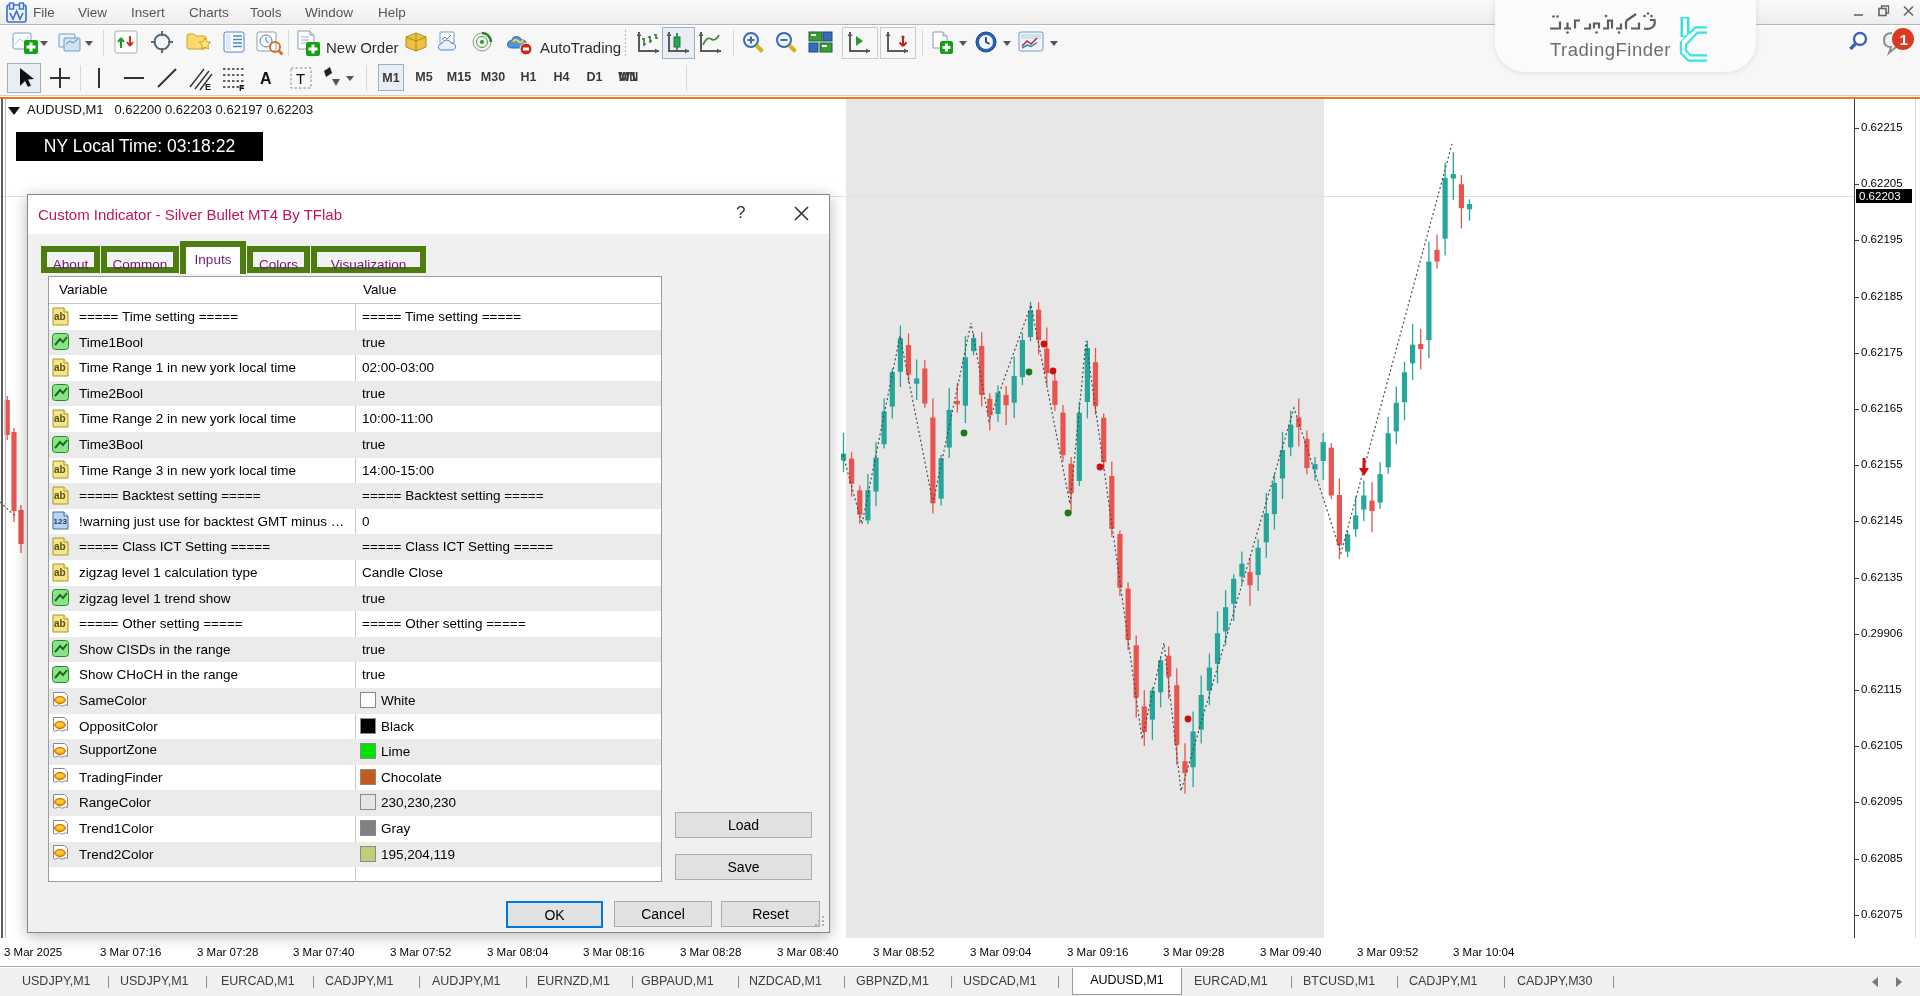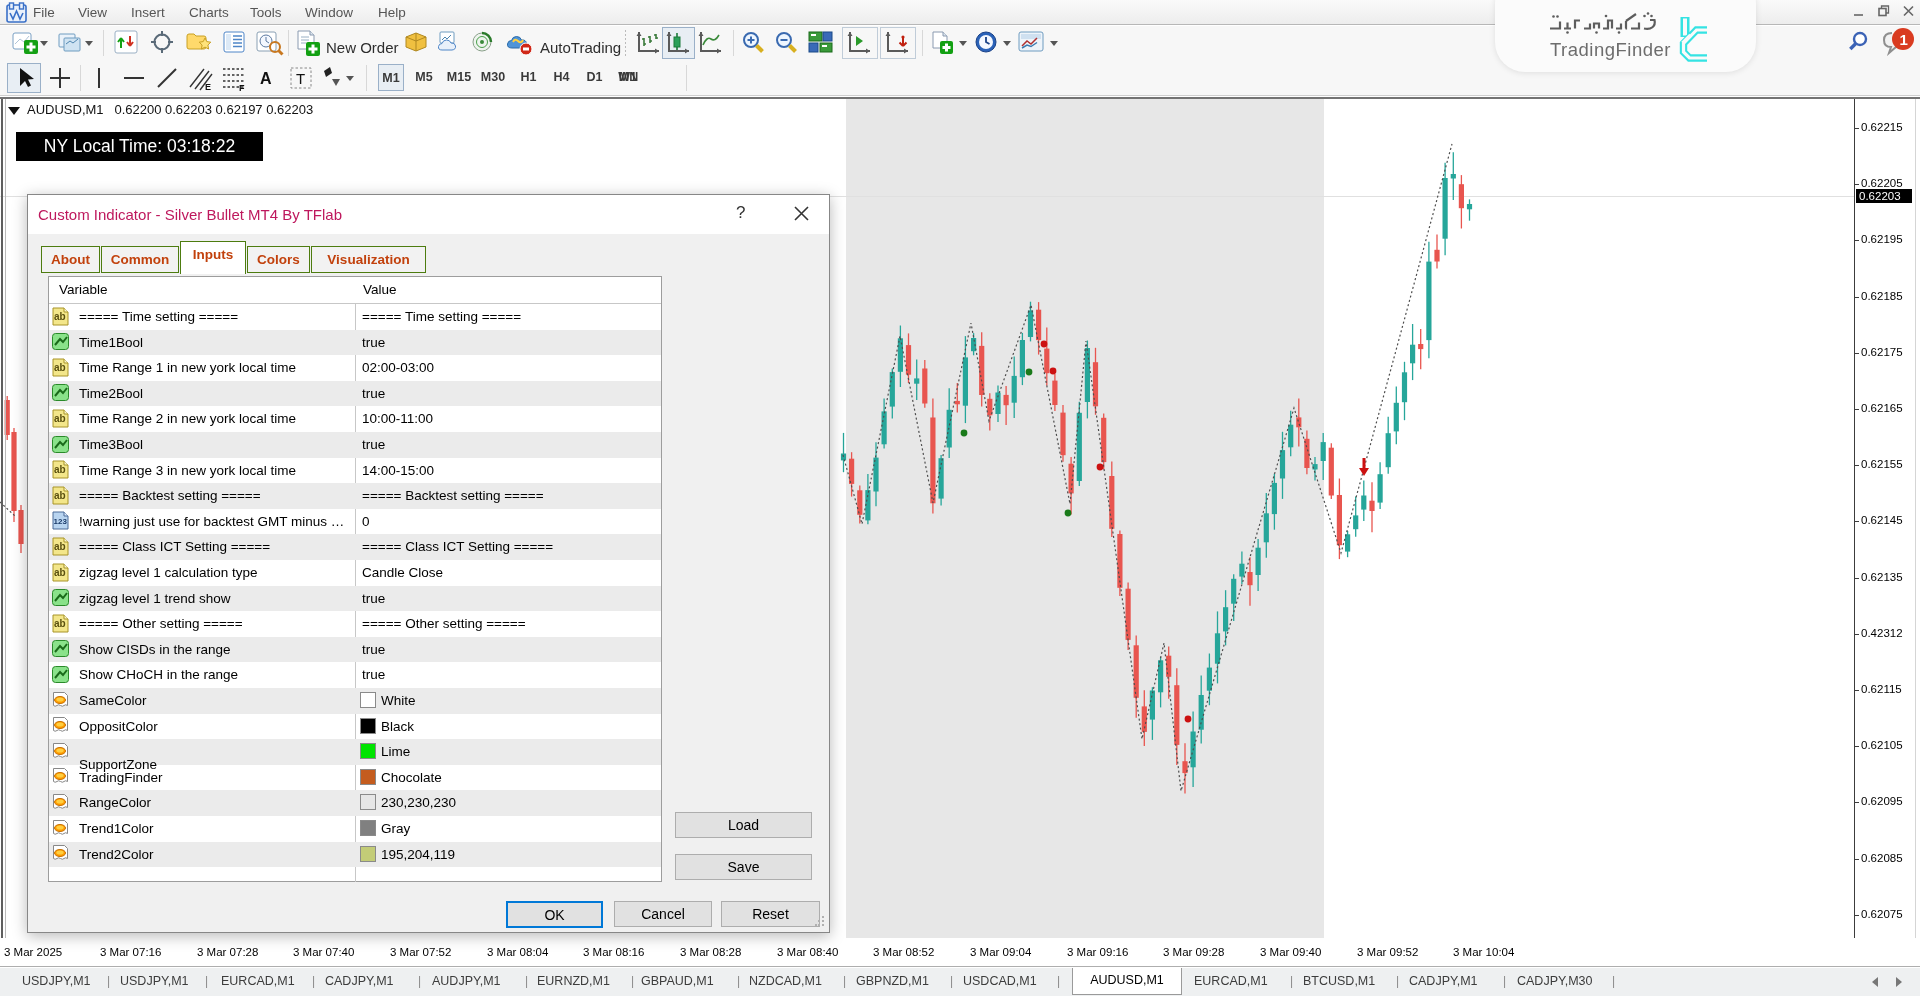--- a/index.html
+++ b/index.html
@@ -3,41 +3,41 @@
 *{margin:0;padding:0;box-sizing:border-box;}
 html,body{width:1920px;height:996px;overflow:hidden;background:#fff;
   font-family:"Liberation Sans",sans-serif;-webkit-font-smoothing:antialiased;}
 .abs{position:absolute;}
 #menubar{left:0;top:0;width:1920px;height:25px;background:linear-gradient(#fafafa,#ededed);border-bottom:1px solid #b7b7b7;}
 .menuitem{position:absolute;top:5px;font-size:13.5px;color:#555;}
 #tb1{left:0;top:26px;width:1920px;height:35px;background:#f7f7f7;}
 #tb2{left:0;top:61px;width:1920px;height:35px;background:#f7f7f7;border-bottom:1px solid #cfcfcf;}
 .sep{position:absolute;top:4px;width:1px;height:26px;background:#d8d8d8;}
 .tfbtn{position:absolute;top:3px;height:27px;line-height:27px;text-align:center;font-size:12.5px;color:#3a3a3a;font-weight:bold;}
-#chartwin{left:0;top:97px;width:1920px;height:841px;background:#fff;border-top:2px solid #737373;}
+#chartwin{left:0;top:97px;width:1920px;height:841px;background:#fff;border-top:2px solid #f97316;}
 #grayrect{left:846px;top:0px;width:478px;height:839px;background:#e7e7e7;}
 #chartsvg{left:0;top:0;}
 #ctitle{left:27px;top:3px;font-size:13px;color:#111;}
 #nybox{left:16px;top:33px;width:247px;height:29px;background:#000;color:#fff;font-size:17.5px;line-height:29px;text-align:center;}
 #axisline{left:1854px;top:0;width:1px;height:839px;background:#3c3c3c;}
 .plabel{position:absolute;left:1861px;font-size:11.5px;color:#000;}
 .ptick{position:absolute;left:1855px;width:4px;height:1px;background:#3c3c3c;}
 #curprice{left:1856px;top:90px;width:56px;height:14px;background:#000;color:#fff;font-size:11.5px;line-height:15px;text-align:left;padding-left:3px;}
 #priceline{left:0;top:97px;width:1854px;height:1px;background:#e0e0e0;}
 #timeaxis{left:0;top:939px;width:1920px;height:28px;background:#fff;border-bottom:1px solid #aeaeae;}
 .tlabel{position:absolute;top:7px;font-size:11.5px;color:#000;}
 #tabbar{left:0;top:968px;width:1920px;height:28px;background:#eef0f1;}
 .tab{position:absolute;top:6px;font-size:12.5px;color:#3c3c3c;}
 .tabsep{position:absolute;top:6px;font-size:12px;color:#8a8a8a;}
 #activetab{left:1072px;top:0px;width:110px;height:27px;background:#fff;border:1px solid #9a9a9a;border-top:none;color:#000;font-size:12.5px;text-align:center;line-height:25px;}
 #dlg{left:27px;top:194px;width:803px;height:739px;background:#f0f0f0;border:1px solid #878787;box-shadow:0 3px 14px rgba(0,0,0,0.28);}
 #dlgtitle{left:0;top:0;width:100%;height:39px;background:#fff;}
 #dlgtitle span{position:absolute;left:10px;top:11px;font-size:15px;color:#be185d;}
 .dlgbtn{position:absolute;top:8px;font-size:17px;color:#333;}
-.tabitem{position:absolute;top:51px;height:27px;background:#f2f2f2;border:1px solid #4d7c0f;font-size:13.5px;color:#c2410c;text-align:center;line-height:25px;font-weight:bold;}
+.tabitem{position:absolute;top:51px;height:27px;background:#f2f2f2;border:6px solid #4d7c0f;font-size:13.5px;color:#701a75;text-align:center;line-height:25px;}
 #tabinputs{background:#fff;top:46px;height:33px;border-bottom:none;z-index:3;}
 #dtable{left:20px;top:81px;width:614px;height:606px;background:#fff;border:1px solid #9d9d9d;}
 .rowband{position:absolute;left:0px;width:612px;height:26px;background:#ebebeb;}
 .vline{position:absolute;left:306px;top:27px;width:1px;height:578px;background:#c7c7c7;}
 .hdr{position:absolute;top:5px;font-size:13.5px;color:#000;}
 .cellv{position:absolute;left:30px;width:274px;font-size:13.5px;color:#000;white-space:nowrap;overflow:hidden;text-overflow:ellipsis;}
 .cellval{position:absolute;left:313px;font-size:13.5px;color:#000;}
 .rowicon{position:absolute;left:3px;width:17px;height:19px;}
 .swatch{position:absolute;left:311px;width:16px;height:16px;border:1px solid #8a8a8a;}
 .swtext{position:absolute;left:332px;font-size:13.5px;color:#000;}
@@ -452,21 +452,21 @@
     <div class="plabel" style="top:247px">0.62175</div>
     <div class="ptick" style="top:254px"></div>
     <div class="plabel" style="top:303px">0.62165</div>
     <div class="ptick" style="top:310px"></div>
     <div class="plabel" style="top:359px">0.62155</div>
     <div class="ptick" style="top:366px"></div>
     <div class="plabel" style="top:415px">0.62145</div>
     <div class="ptick" style="top:422px"></div>
     <div class="plabel" style="top:472px">0.62135</div>
     <div class="ptick" style="top:479px"></div>
-    <div class="plabel" style="top:528px">0.42312</div>
+    <div class="plabel" style="top:528px">0.29906</div>
     <div class="ptick" style="top:535px"></div>
     <div class="plabel" style="top:584px">0.62115</div>
     <div class="ptick" style="top:591px"></div>
     <div class="plabel" style="top:640px">0.62105</div>
     <div class="ptick" style="top:647px"></div>
     <div class="plabel" style="top:696px">0.62095</div>
     <div class="ptick" style="top:703px"></div>
     <div class="plabel" style="top:753px">0.62085</div>
     <div class="ptick" style="top:760px"></div>
     <div class="plabel" style="top:809px">0.62075</div>
@@ -722,21 +722,21 @@
         <ellipse cx="8" cy="8.6" rx="3.6" ry="2" fill="#ffcf40"></ellipse>
       </svg>
       <div class="cellv" style="top:442px">OppositColor</div>
       <div class="swatch" style="top:441px;background:#000000"></div>
       <div class="swtext" style="top:442px">Black</div>
       <svg class="rowicon" style="top:465px" viewBox="0 0 17 19">
         <path d="M1.5 1.5 h11 l3 3 v10 q-2 -1.5 -3.5 0 q-1.5 1.5 -3.5 0 q-2 -1.5 -3.5 0 q-2 1.5 -3.5 0 Z" fill="#fff" stroke="#888"></path>
         <ellipse cx="8" cy="9" rx="5.5" ry="3.5" fill="#ff9d00" stroke="#c87000"></ellipse>
         <ellipse cx="8" cy="8.6" rx="3.6" ry="2" fill="#ffcf40"></ellipse>
       </svg>
-      <div class="cellv" style="top:480px">SupportZone</div>
+      <div class="cellv" style="top:465px">SupportZone</div>
       <div class="swatch" style="top:466px;background:#00e400"></div>
       <div class="swtext" style="top:467px">Lime</div>
       <svg class="rowicon" style="top:490px" viewBox="0 0 17 19">
         <path d="M1.5 1.5 h11 l3 3 v10 q-2 -1.5 -3.5 0 q-1.5 1.5 -3.5 0 q-2 -1.5 -3.5 0 q-2 1.5 -3.5 0 Z" fill="#fff" stroke="#888"></path>
         <ellipse cx="8" cy="9" rx="5.5" ry="3.5" fill="#ff9d00" stroke="#c87000"></ellipse>
         <ellipse cx="8" cy="8.6" rx="3.6" ry="2" fill="#ffcf40"></ellipse>
       </svg>
       <div class="cellv" style="top:493px">TradingFinder</div>
       <div class="swatch" style="top:492px;background:#c45c1e"></div>
       <div class="swtext" style="top:493px">Chocolate</div>

